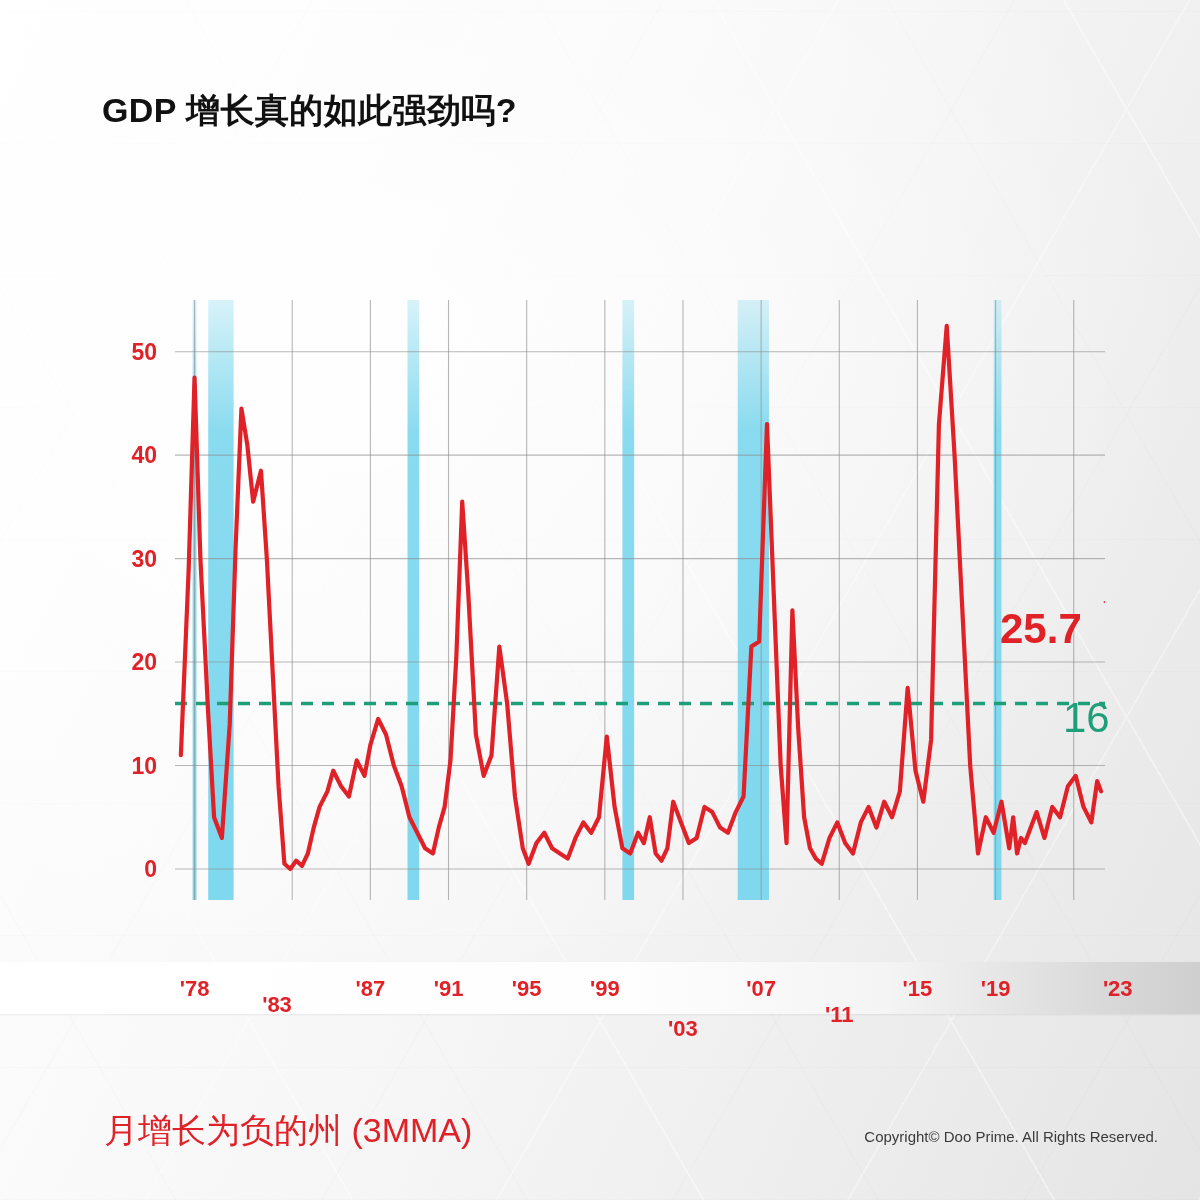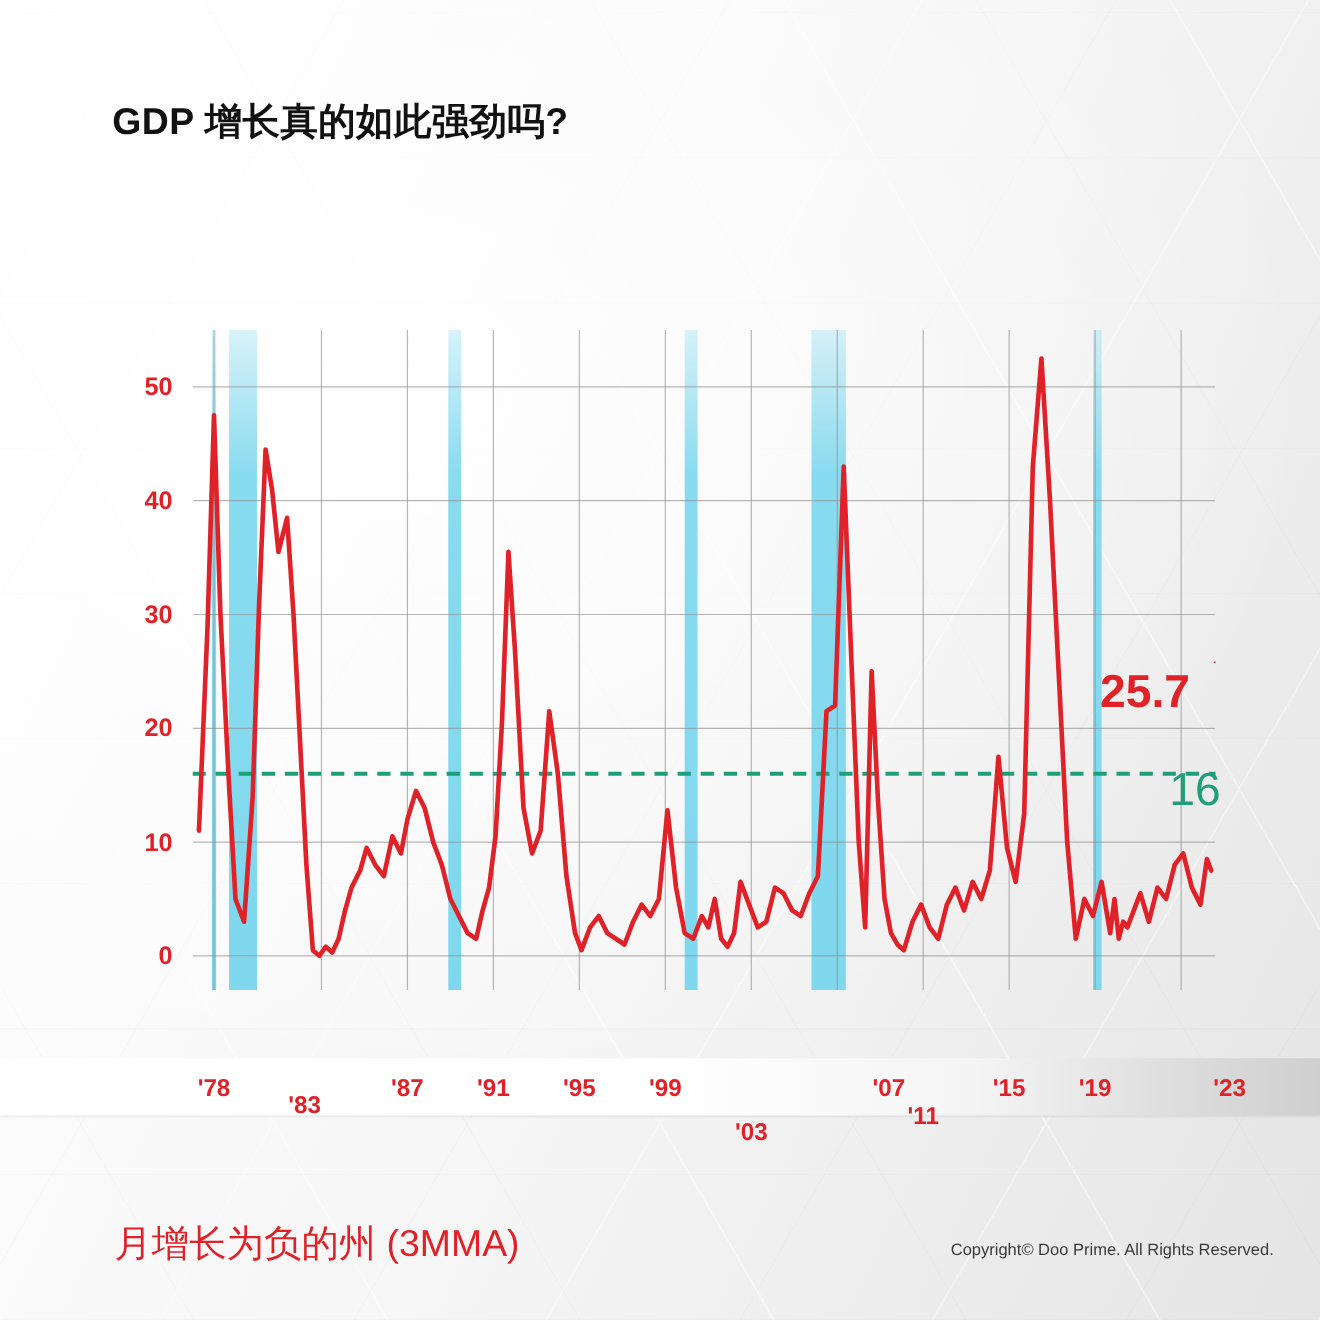--- a/index.html
+++ b/index.html
@@ -154,21 +154,21 @@
 
   <div class="xband"></div>
   <div id="xtick-holder">
       <div class="xtick" style="left: 194.538px;">'78</div>
       <div class="xtick" style="left: 277px; margin-top: 16px;">'83</div>
       <div class="xtick" style="left: 370.378px;">'87</div>
       <div class="xtick" style="left: 448.529px;">'91</div>
       <div class="xtick" style="left: 526.681px;">'95</div>
       <div class="xtick" style="left: 604.832px;">'99</div>
       <div class="xtick" style="left: 682.983px; margin-top: 40px;">'03</div>
-      <div class="xtick" style="left: 761.134px; margin-left: 47px;">'07</div>
+      <div class="xtick" style="left: 761.134px;">'07</div>
       <div class="xtick" style="left: 839.286px; margin-top: 26px;">'11</div>
       <div class="xtick" style="left: 917.437px;">'15</div>
       <div class="xtick" style="left: 995.588px;">'19</div>
       <div class="xtick" style="left: 1073.74px; margin-left: 44px;">'23</div>
     </div>
 
   <div class="ann-last">25.7</div>
   <div class="ann-avg">16</div>
 
   <div class="caption">月增长为负的州 (3MMA)</div>

